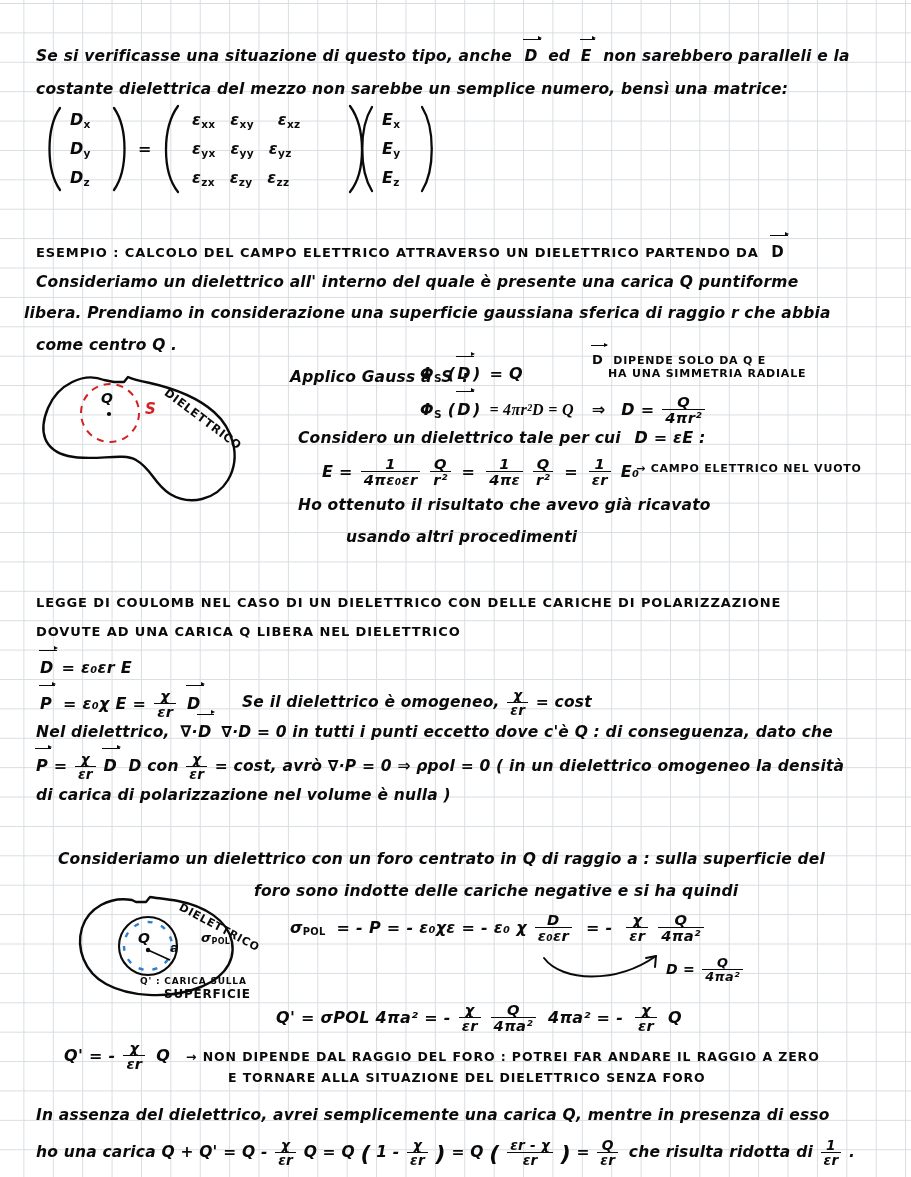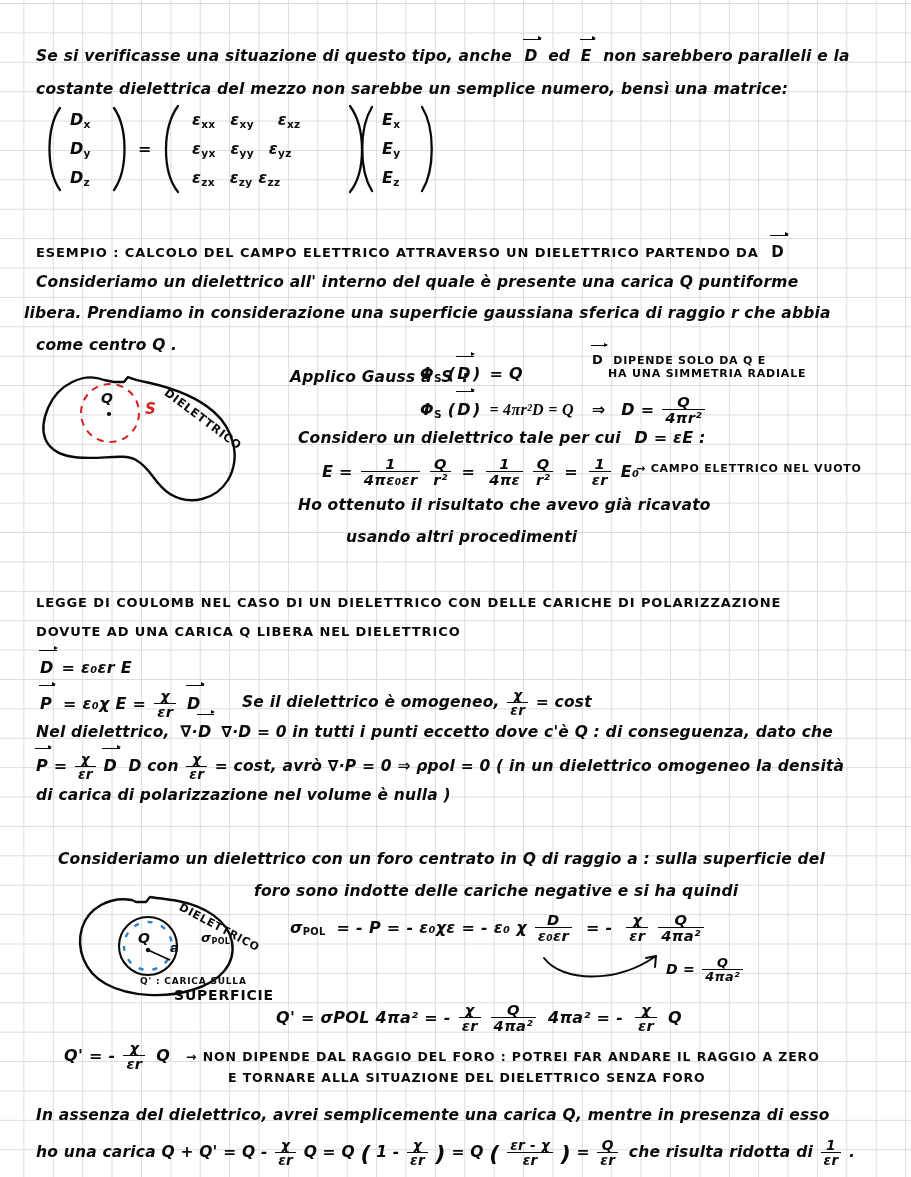--- a/index.html
+++ b/index.html
@@ -92,21 +92,21 @@
       <span style="margin-left:18px;">ε<sub>xz</sub></span>
     </div>
     <div class="hw math" style="left:152px;top:35px;">
       <span>ε<sub>yx</sub></span>
       <span style="margin-left:9px;">ε<sub>yy</sub></span>
       <span style="margin-left:9px;">ε<sub>yz</sub></span>
     </div>
     <div class="hw math" style="left:152px;top:64px;">
       <span>ε<sub>zx</sub></span>
       <span style="margin-left:9px;">ε<sub>zy</sub></span>
-      <span style="">ε<sub>zz</sub></span>
+      <span style="margin-left:9px;">ε<sub>zz</sub></span>
     </div>
 
     <svg width="78" height="90" style="position:absolute;left:318px;top:0;">
       <path d="M14 3 C1 24, 1 66, 14 87" stroke="#0a0a0a" stroke-width="2.3" fill="none" stroke-linecap="round"></path>
       <path d="M64 3 C77 24, 77 66, 64 87" stroke="#0a0a0a" stroke-width="2.3" fill="none" stroke-linecap="round"></path>
     </svg>
     <div class="hw math" style="left:342px;top:6px;">E<sub>x</sub></div>
     <div class="hw math" style="left:342px;top:35px;">E<sub>y</sub></div>
     <div class="hw math" style="left:342px;top:64px;">E<sub>z</sub></div>
   </div>
@@ -253,21 +253,21 @@
       <line x1="78" y1="62" x2="100" y2="72" stroke="#0a0a0a" stroke-width="1.7"></line>
       <circle cx="78" cy="62" r="2.2" fill="#0a0a0a"></circle>
     </svg>
     <div class="hw math" style="left:68px;top:42px;font-size:14px;">Q</div>
     <div class="hw math" style="left:100px;top:52px;font-size:13px;">a</div>
     <div class="hw capsm" style="left:110px;top:12px;transform:rotate(28deg);font-size:11px;">DIELETTRICO</div>
     <div class="hw math" style="left:131px;top:42px;font-size:13px;">
       <span>σ</span><sub style="font-size:.62em;">POL</sub>
     </div>
     <div class="hw capsm" style="left:70px;top:88px;font-size:9px;">Q' : CARICA  SULLA</div>
-    <div class="hw capsm" style="left:104px;top:99px;font-size:14px;">SUPERFICIE</div>
+    <div class="hw capsm" style="left:94px;top:99px;font-size:12px;">SUPERFICIE</div>
   </div>
 
   <div class="hw math" style="left:290px;top:912px;">
     <span>σ</span><sub style="font-size:.62em;">POL</sub>
     <span style="margin-left:5px;">= - P  = - ε₀χε = - ε₀ χ</span>
     <span class="fr">
       <span class="n">D</span>
       <span class="d">ε₀εr</span>
     </span>
     <span style="margin:0 6px;">=   -</span>

